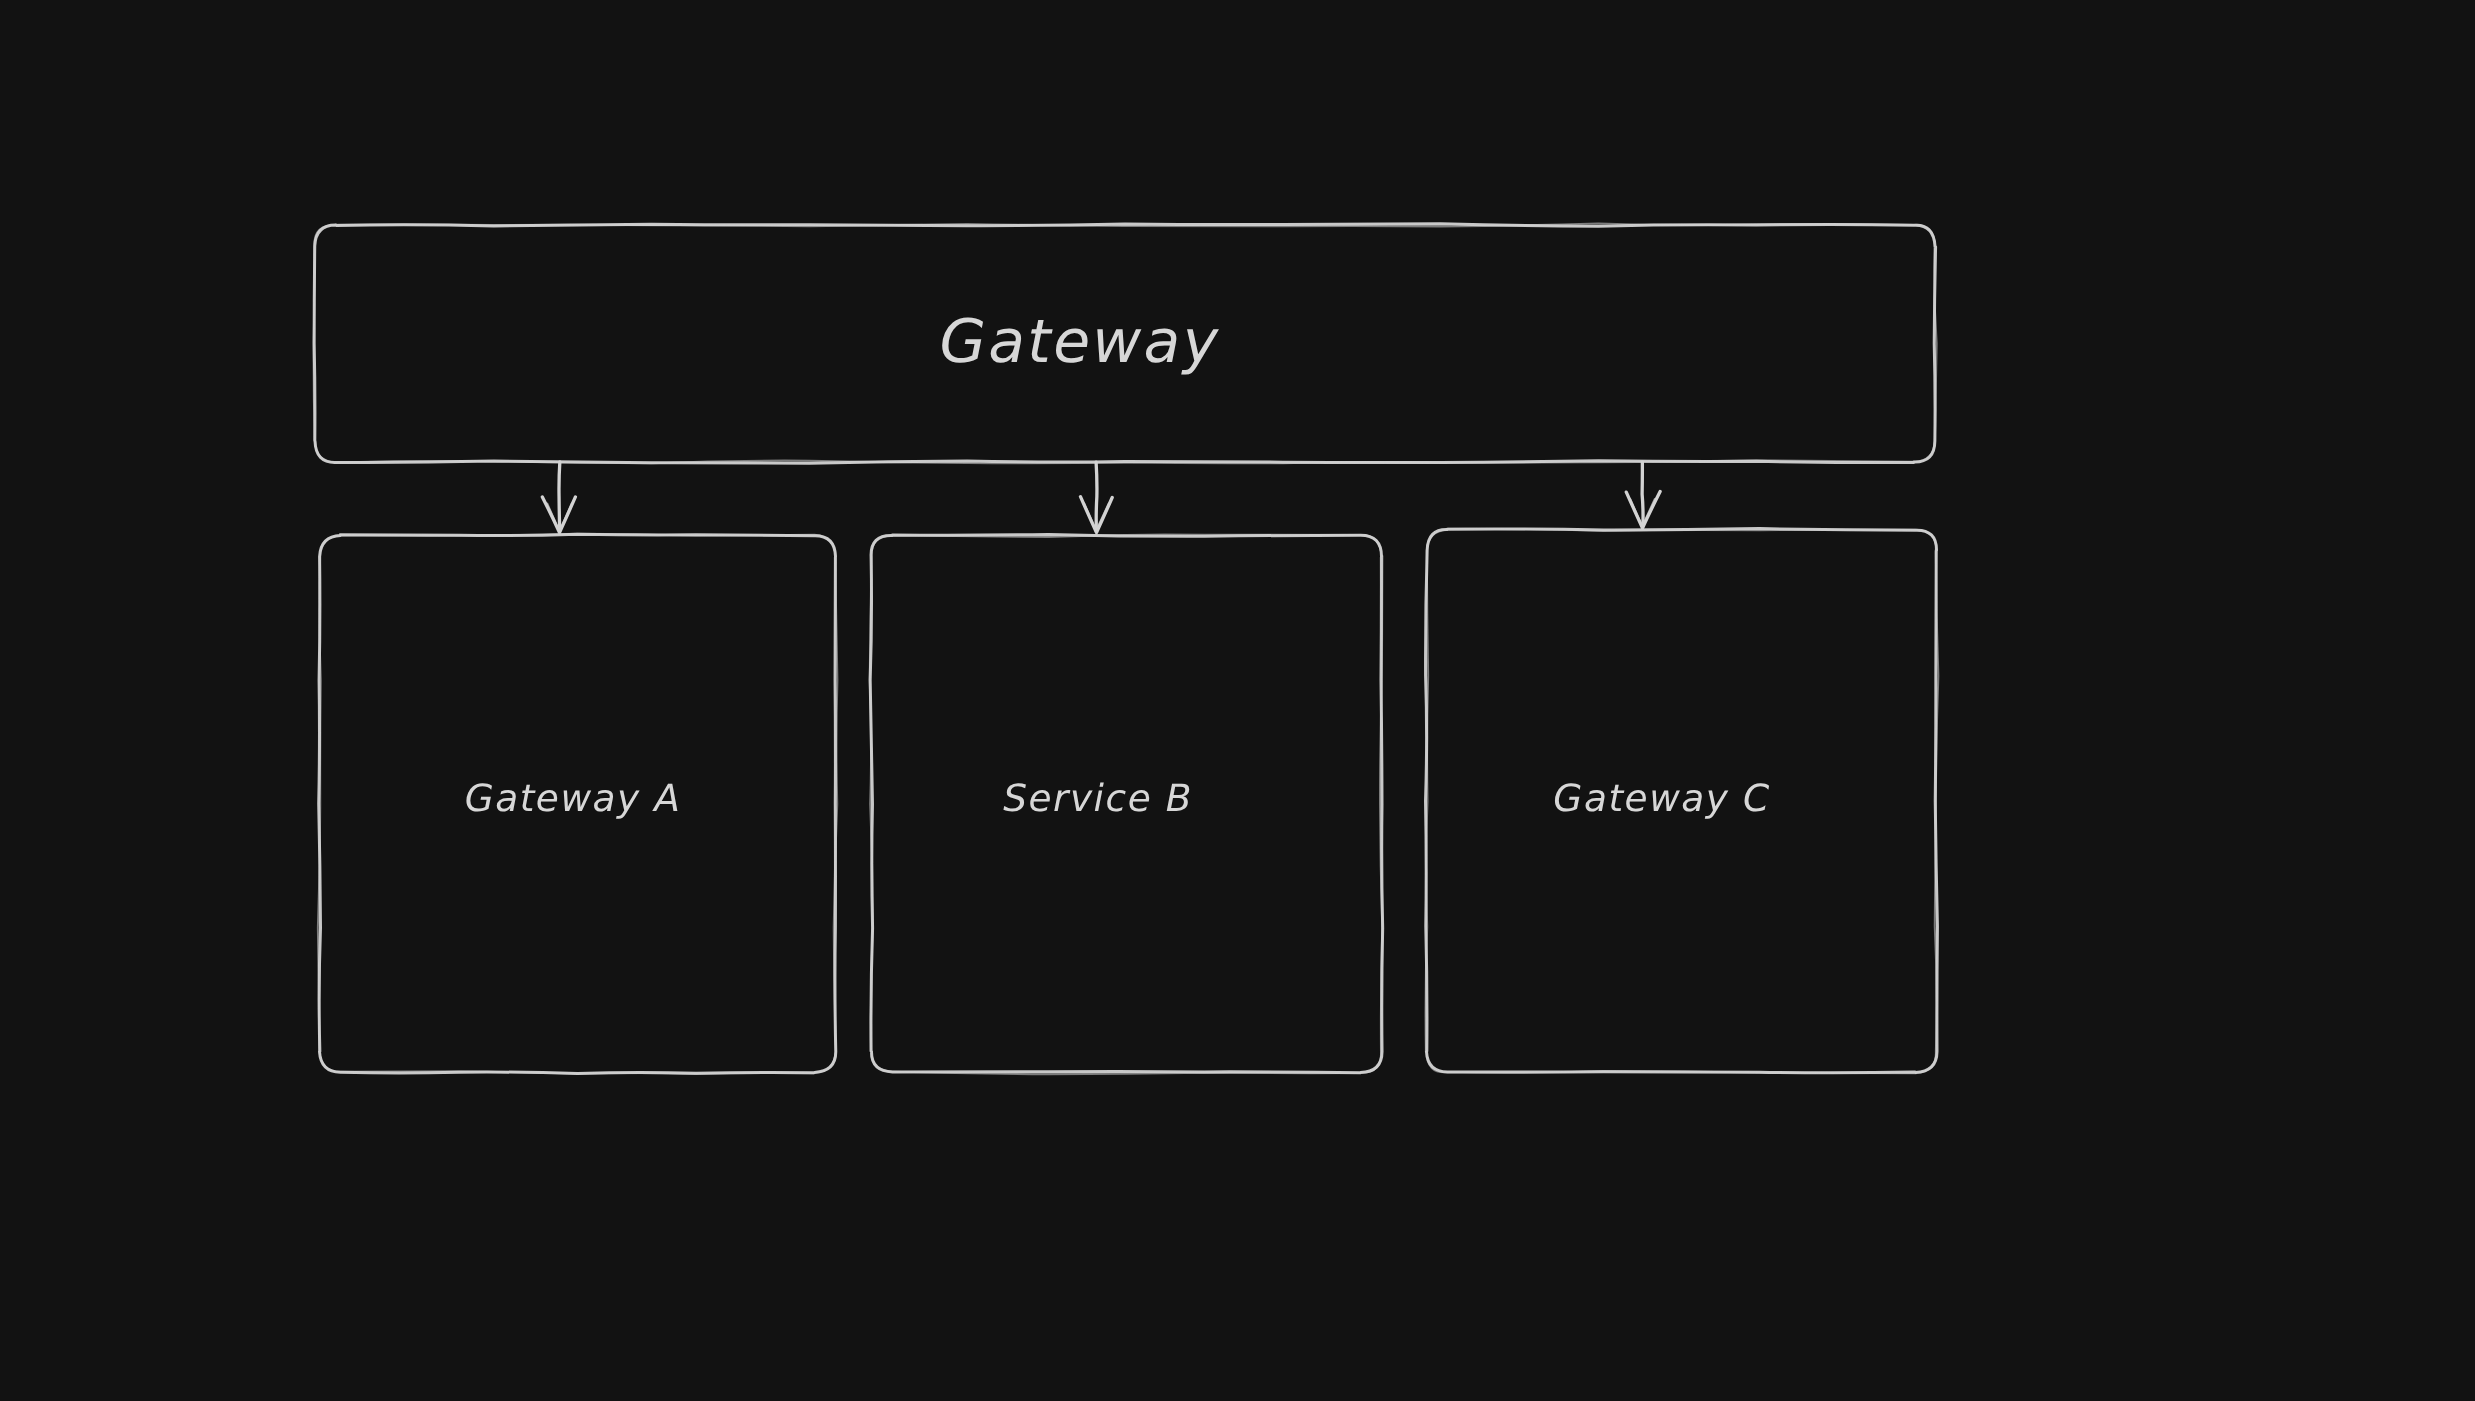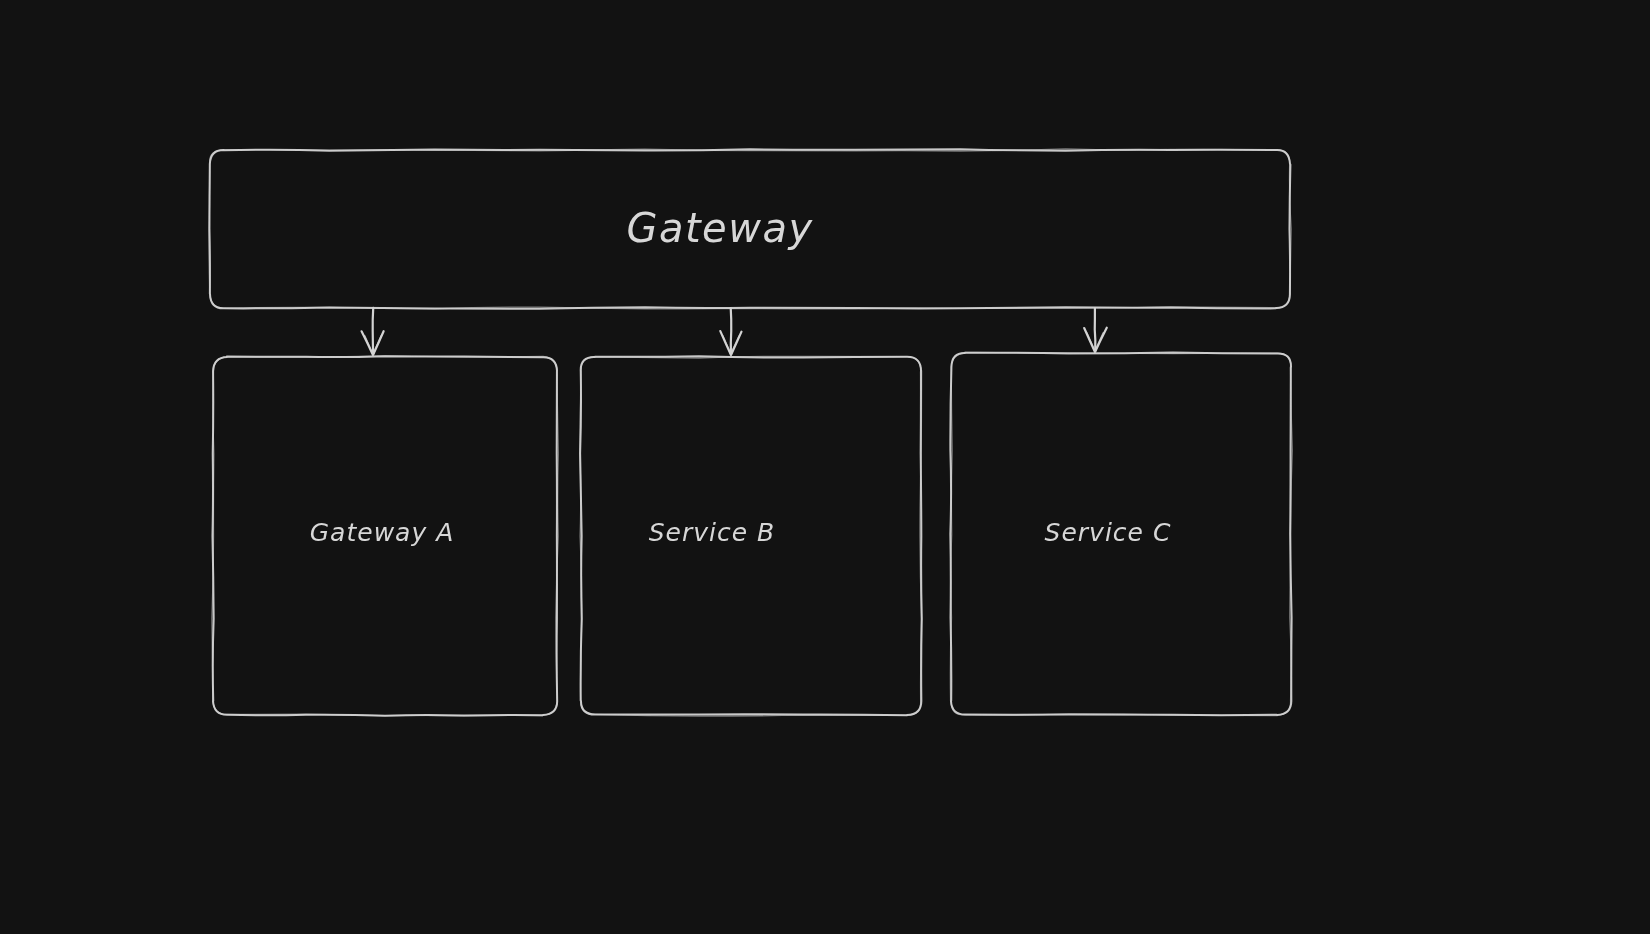--- a/index.html
+++ b/index.html
@@ -78,22 +78,22 @@
         <path d="M 1094.9038370014418 308.055792081545 Q 1094.9694150206026 318.75 1094.746632217917 329.5 Q 1095.6443055927493 340.25 1095.2555728554287 351" stroke-width="2.2"></path>
         <path d="M 1084.185317612153 328.071699142862 Q 1090.05 341.2 1095 352 Q 1099.95 341.2 1106.7536922462068 327.7292217257103" stroke-width="2.2"></path>
         <path d="M 1086.75 332.8 L 1094.725943470153 351 M 1103.25 332.8 L 1094.9545540812214 351" stroke-width="1.6" opacity="0.7"></path>
       </g>
   </svg>
 
   <div class="node-label label-gateway" id="label-gateway" style="left: 720px; top: 228px;">Gateway</div>
 
   <div class="node-label label-service" id="label-service-a" style="left: 382px; top: 532px;">Gateway A</div>
 
-  <div class="node-label label-service" id="label-service-b" style="left: 712px; top: 532px;">Service B</div>
+  <div class="node-label label-service" id="label-service-b" style="left: 732px; top: 532px;">Service B</div>
 
-  <div class="node-label label-service" id="label-service-c" style="left: 1108px; top: 532px;">Service C</div>
+  <div class="node-label label-service" id="label-service-c" style="left: 1108px; top: 532px;">Gateway C</div>
 
   <div class="hit" id="hit-gateway" style="left: 210px; top: 150px; width: 1080px; height: 158px;"></div>
   <div class="hit" id="hit-service-a" style="left: 213px; top: 357px; width: 344px; height: 358px;"></div>
   <div class="hit" id="hit-service-b" style="left: 581px; top: 357px; width: 340px; height: 358px;"></div>
   <div class="hit" id="hit-service-c" style="left: 951px; top: 353px; width: 340px; height: 362px;"></div>
 
 </div>
 
 </body></html>

